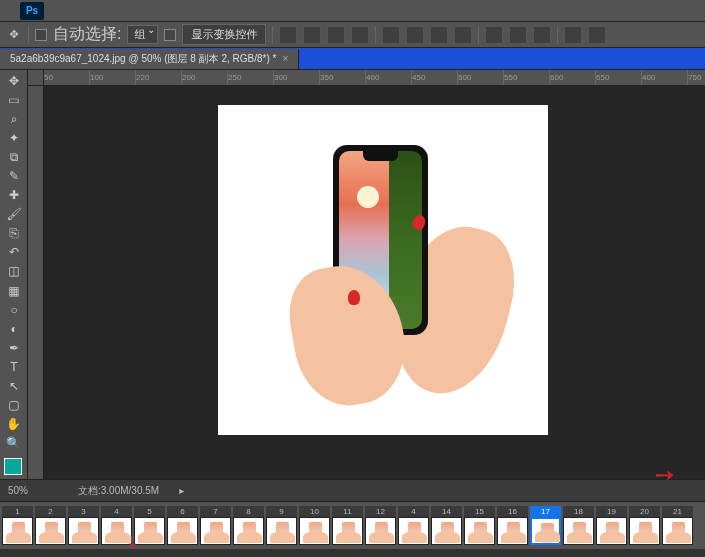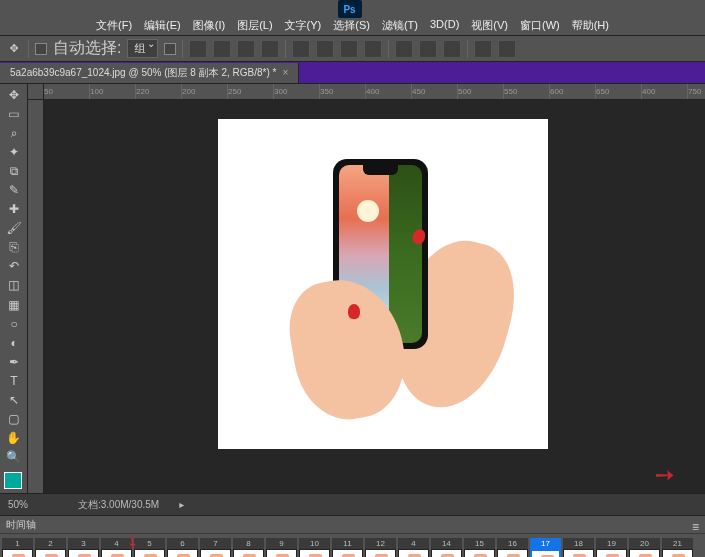--- a/index.html
+++ b/index.html
@@ -1,35 +1,35 @@
 <!DOCTYPE html>
 <html><head>
 <meta charset="utf-8">
 <style>
 * { margin: 0; padding: 0; box-sizing: border-box; font-family: "Microsoft YaHei", sans-serif; }
 body { background: #323232; color: #ccc; width: 705px; height: 557px; overflow: hidden; font-size: 11px; position: relative; }
 
 
-.menubar { background: #535353; height: 36px; display: flex; align-items: center; padding: 0 4px; border-bottom: 1px solid #222; flex-direction: column; }
+.menubar { background: #535353; height: 22px; display: flex; align-items: center; padding: 0 20px; border-bottom: 1px solid #222; }
 .menubar .logo { width: 24px; height: 18px; background: #001e36; color: #31a8ff; font-weight: bold; font-size: 10px; display: flex; align-items: center; justify-content: center; margin-right: 6px; border-radius: 2px; }
 .menubar .menu-item { padding: 0 6px; cursor: pointer; font-size: 11px; color: #eee; }
 
 
 .optbar { background: #535353; height: 26px; display: flex; align-items: center; padding: 0 6px; border-bottom: 1px solid #222; gap: 6px; }
 .optbar .home-icon { width: 16px; height: 16px; display: flex; align-items: center; justify-content: center; }
 .optbar .chk { width: 12px; height: 12px; border: 1px solid #888; background: #444; }
 .optbar .label { font-size: 16px; }
 .optbar .select { background: #3f3f3f; border: 1px solid #666; padding: 1px 12px 1px 6px; font-size: 11px; color: #ddd; position: relative; }
 .optbar .select::after { content: "⌄"; position: absolute; right: 2px; top: -2px; font-size: 10px; }
 .optbar .btn { background: #3f3f3f; border: 1px solid #666; padding: 2px 8px; font-size: 11px; color: #ddd; }
 .optbar .toolicon { width: 18px; height: 18px; border: 1px solid #555; background: #3f3f3f; }
 .optbar .divider { width: 1px; height: 18px; background: #666; }
 
 
-.tabbar { background: #4c1d95; height: 22px; display: flex; align-items: center; border-bottom: 1px solid #222; }
+.tabbar { background: #1d4ed8; height: 22px; display: flex; align-items: center; border-bottom: 1px solid #222; }
 .tabbar .dtab { background: #535353; padding: 3px 10px; font-size: 10px; color: #ddd; border-right: 1px solid #222; display: flex; align-items: center; gap: 6px; }
 .tabbar .dtab .close { font-size: 10px; color: #aaa; }
 
 
 .main { display: flex; height: 409px; }
 .toolbox { width: 28px; background: #535353; display: flex; flex-direction: column; padding-top: 2px; gap: 2px; border-right: 1px solid #222; }
 .toolbox .tool { width: 24px; height: 18px; margin: 0 2px; display: flex; align-items: center; justify-content: center; color: #ccc; font-size: 12px; cursor: pointer; }
 .toolbox .swatch { width: 18px; height: 18px; margin: 4px; background: #00a99d; border: 1px solid #fff; position: relative; }
 .toolbox .swatch::after { content: ""; position: absolute; width: 18px; height: 18px; background: #fff; border: 1px solid #888; left: 4px; top: 4px; z-index: -1; }
 
@@ -71,42 +71,30 @@
 
 .arrow-red { position: absolute; color: #c1272d; font-size: 24px; pointer-events: none; }
 .arrow1 { bottom: 68px; right: 30px; transform: rotate(45deg); }
 .arrow2 { bottom: 4px; left: 125px; transform: rotate(135deg) scaleX(0.8); font-size: 18px; }
 </style>
 </head>
 <body>
 
 <div class="menubar">
   <div class="logo">Ps</div>
-  <div id="menu-items" style="display: flex;">
-      <span class="menu-item">文件(F)</span>
-      <span class="menu-item">编辑(E)</span>
-      <span class="menu-item">图像(I)</span>
-      <span class="menu-item">图层(L)</span>
-      <span class="menu-item">文字(Y)</span>
-      <span class="menu-item">选择(S)</span>
-      <span class="menu-item">滤镜(T)</span>
-      <span class="menu-item">3D(D)</span>
-      <span class="menu-item">视图(V)</span>
-      <span class="menu-item">窗口(W)</span>
-      <span class="menu-item">帮助(H)</span>
-    </div>
 </div>
 
 <div class="optbar">
   <span class="home-icon">✥</span>
   <span class="divider"></span>
   <span class="chk"></span>
   <span class="label">自动选择:</span>
   <span class="select">组</span>
   <span class="chk"></span>
+  <span class="btn">显示变换控件</span>
   <span class="divider"></span>
   <span class="toolicon"></span>
   <span class="toolicon"></span>
   <span class="toolicon"></span>
   <span class="toolicon"></span>
   <span class="divider"></span>
   <span class="toolicon"></span>
   <span class="toolicon"></span>
   <span class="toolicon"></span>
   <span class="toolicon"></span>
@@ -188,24 +176,20 @@
   </div>
 </div>
 
 <div class="status">
   <span class="zoom">50%</span>
   <span>文档:3.00M/30.5M</span>
   <span>▸</span>
 </div>
 
 <div class="timeline">
-  <div class="tl-header">
-    <span>时间轴</span>
-    <span class="menu">≡</span>
-  </div>
   <div class="frames" id="frames">
       <div class="frame">
         <div class="fnum">1</div>
         <div class="thumb"></div>
       </div>
       <div class="frame">
         <div class="fnum">2</div>
         <div class="thumb"></div>
       </div>
       <div class="frame">

